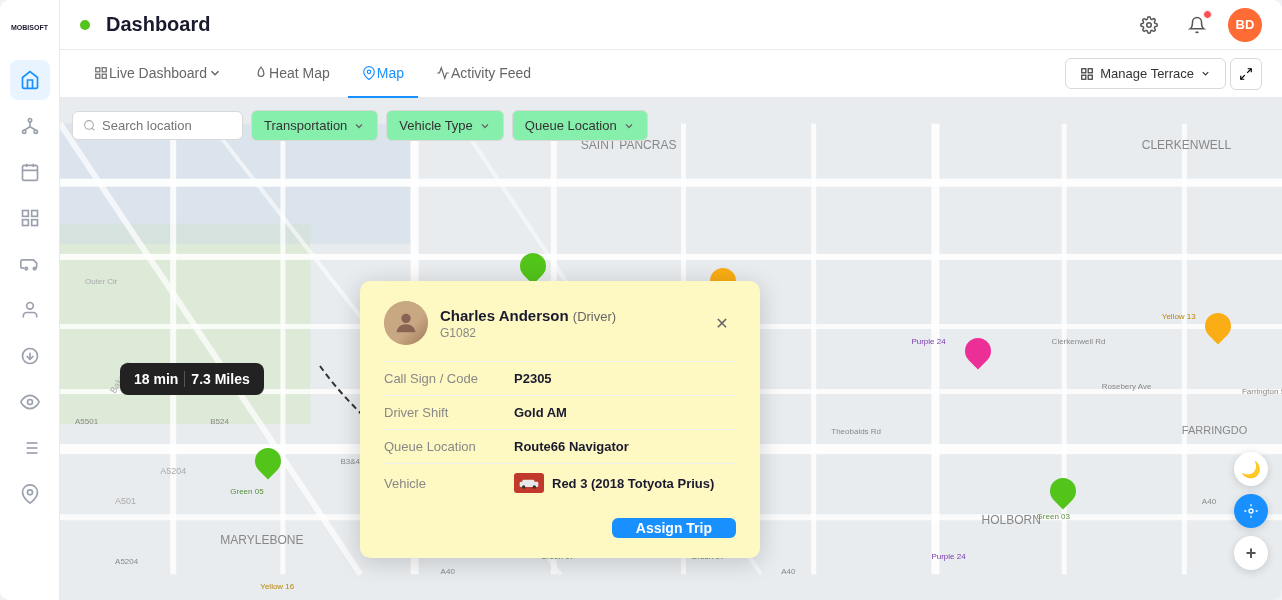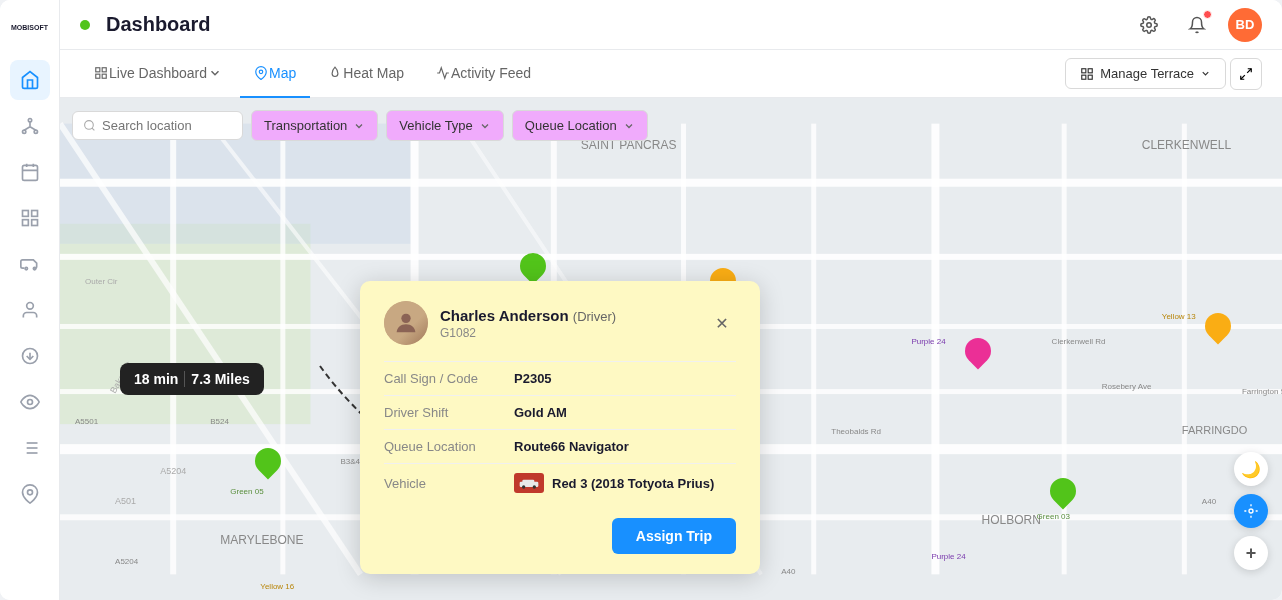--- a/index.html
+++ b/index.html
@@ -37,42 +37,42 @@
     .fullscreen-btn { width: 32px; height: 32px; border: 1px solid #d9d9d9; border-radius: 6px; display: flex; align-items: center; justify-content: center; cursor: pointer; background: #fff; }
 
     
     .map-area { flex: 1; position: relative; overflow: hidden; background: #e8ecef; }
 
     
     .filter-bar { position: absolute; top: 12px; left: 12px; z-index: 10; display: flex; align-items: center; gap: 8px; }
     .search-input-wrap { display: flex; align-items: center; background: #fff; border: 1px solid #d9d9d9; border-radius: 6px; padding: 6px 10px; gap: 6px; }
     .search-input-wrap input { border: none; outline: none; font-size: 13px; color: #000000; width: 130px; }
     .search-input-wrap svg { color: #aaa; width: 13px; height: 13px; }
-    .filter-dropdown { display: flex; align-items: center; gap: 6px; background: #f0abfc; border: 1px solid #d9d9d9; border-radius: 6px; padding: 7px 12px; font-size: 13px; color: #333; cursor: pointer; white-space: nowrap; }
+    .filter-dropdown { display: flex; align-items: center; gap: 6px; background: #86efac; border: 1px solid #d9d9d9; border-radius: 6px; padding: 7px 12px; font-size: 13px; color: #333; cursor: pointer; white-space: nowrap; }
     .filter-dropdown svg { width: 12px; height: 12px; color: #666; }
 
     
     .distance-badge { position: absolute; top: 265px; left: 60px; z-index: 5; background: #222; color: #fff; border-radius: 8px; padding: 8px 14px; font-size: 14px; font-weight: 600; display: flex; align-items: center; gap: 6px; }
     .distance-divider { width: 1px; height: 16px; background: #555; }
 
     
     .driver-popup { position: absolute; top: 183px; left: 300px; z-index: 20; background: #fef9c3; border-radius: 10px; box-shadow: 0 4px 24px rgba(0,0,0,0.18); width: 400px; padding: 20px 24px 20px 24px; }
     .popup-header { display: flex; align-items: center; gap: 12px; margin-bottom: 16px; }
     .driver-avatar { width: 44px; height: 44px; border-radius: 50%; background: #c8a882; overflow: hidden; display: flex; align-items: center; justify-content: center; flex-shrink: 0; }
     .driver-avatar-img { width: 44px; height: 44px; border-radius: 50%; background: linear-gradient(135deg, #c8a882 60%, #a0785a 100%); display: flex; align-items: center; justify-content: center; font-size: 18px; }
     .driver-info { flex: 1; }
     .driver-name { font-size: 15px; font-weight: 700; color: #1a1a2e; }
     .driver-name-label { font-size: 13px; font-weight: 400; color: #666; }
     .driver-id { font-size: 12px; color: #888; margin-top: 2px; }
     .popup-close { width: 28px; height: 28px; border-radius: 50%; display: flex; align-items: center; justify-content: center; cursor: pointer; color: #666; background: transparent; border: none; font-size: 16px; }
     .info-row { display: flex; align-items: center; padding: 9px 0; border-top: 1px solid #f0f0f0; }
     .info-label { width: 130px; font-size: 13px; color: #888; flex-shrink: 0; }
     .info-value { font-size: 13px; color: #1a1a2e; font-weight: 600; display: flex; align-items: center; gap: 8px; }
     .popup-footer { margin-top: 16px; display: flex; justify-content: flex-end; }
-    .assign-btn { background: #1890ff; color: #fff; border: none; border-radius: 6px; padding: 10px 24px; font-size: 14px; font-weight: 600; cursor: pointer; }
+    .assign-btn { background: #1890ff; color: #fff; border: none; border-radius: 6px; padding: 2px 24px; font-size: 14px; font-weight: 600; cursor: pointer; }
 
     
     .map-pin { position: absolute; display: flex; flex-direction: column; align-items: center; cursor: pointer; }
     .pin-bubble { width: 28px; height: 28px; border-radius: 50%; display: flex; align-items: center; justify-content: center; font-size: 13px; color: #fff; font-weight: 700; }
     .pin-green { background: #52c41a; }
     .pin-gold { background: #faad14; }
     .pin-red { background: #f5222d; }
     .pin-pink { background: #eb2f96; }
 
     
@@ -197,32 +197,32 @@
             <rect x="3" y="3" width="7" height="7"></rect>
             <rect x="14" y="3" width="7" height="7"></rect>
             <rect x="3" y="14" width="7" height="7"></rect>
             <rect x="14" y="14" width="7" height="7"></rect>
           </svg>
         <span>Live Dashboard</span>
         <svg width="11" height="11" viewBox="0 0 24 24" fill="none" stroke="currentColor" stroke-width="2.5">
             <polyline points="6 9 12 15 18 9"></polyline>
           </svg>
       </div>
+      <div class="nav-tab">
+        <svg width="14" height="14" viewBox="0 0 24 24" fill="none" stroke="currentColor" stroke-width="2">
+            <path d="M12 2c0 0-5 5-5 11a5 5 0 0010 0c0-6-5-11-5-11z"></path>
+          </svg>
+        <span>Heat Map</span>
+      </div>
       <div class="nav-tab active">
         <svg width="14" height="14" viewBox="0 0 24 24" fill="none" stroke="#1890ff" stroke-width="2">
             <path d="M21 10c0 7-9 13-9 13s-9-6-9-13a9 9 0 0118 0z"></path>
             <circle cx="12" cy="10" r="3"></circle>
           </svg>
         <span>Map</span>
-      </div>
-      <div class="nav-tab">
-        <svg width="14" height="14" viewBox="0 0 24 24" fill="none" stroke="currentColor" stroke-width="2">
-            <path d="M12 2c0 0-5 5-5 11a5 5 0 0010 0c0-6-5-11-5-11z"></path>
-          </svg>
-        <span>Heat Map</span>
       </div>
       <div class="nav-tab">
         <svg width="14" height="14" viewBox="0 0 24 24" fill="none" stroke="currentColor" stroke-width="2">
             <polyline points="22 12 18 12 15 21 9 3 6 12 2 12"></polyline>
           </svg>
         <span>Activity Feed</span>
       </div>
       <div class="nav-spacer"></div>
       <button class="manage-widgets-btn">
         <svg width="14" height="14" viewBox="0 0 24 24" fill="none" stroke="currentColor" stroke-width="2">

